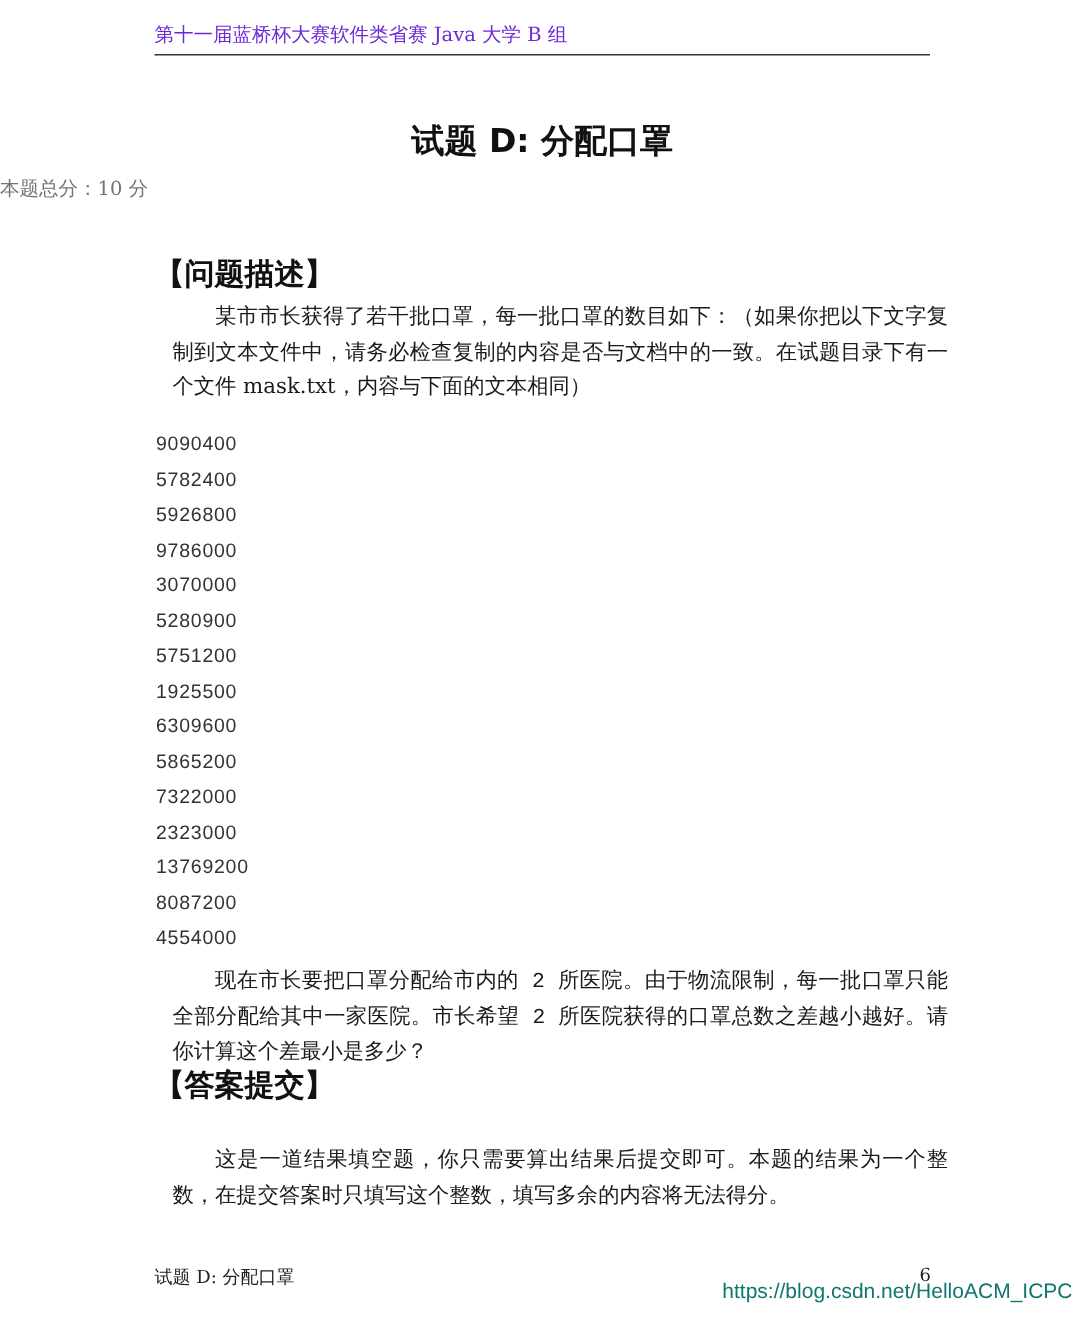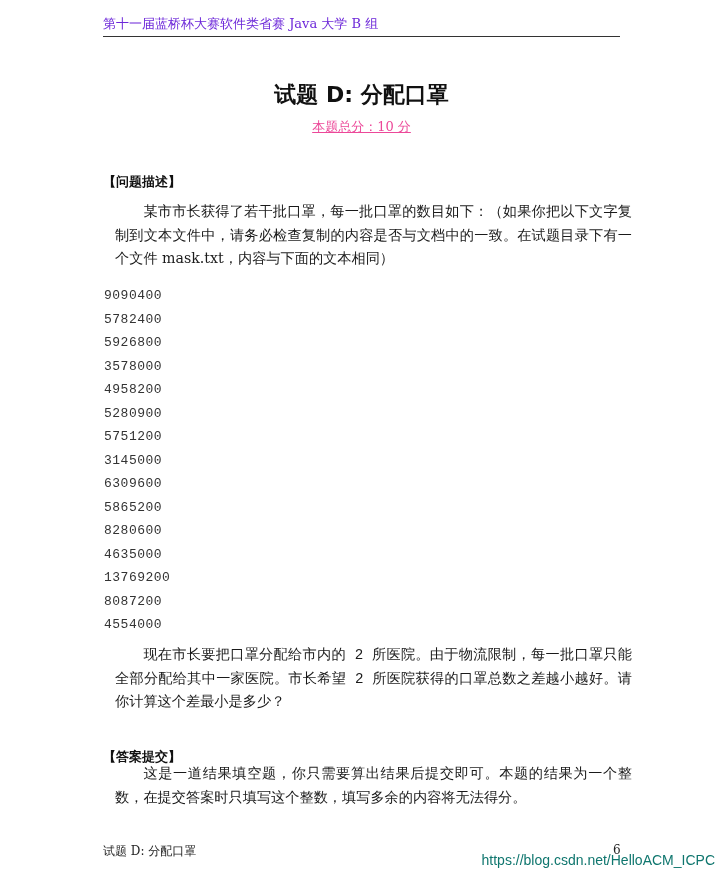--- a/index.html
+++ b/index.html
@@ -5,29 +5,29 @@
   html, body { margin: 0; padding: 0; background: #ffffff; }
   body { width: 723px; height: 881px; position: relative; overflow: hidden;
          font-family: "DejaVu Serif", "Liberation Serif", serif; color: #1a1a1a; }
   .page-header { position: absolute; left: 103px; top: 15px; width: 517px;
                  font-size: 13px; line-height: 18px; color: #6d28d9; }
   .header-rule { position: absolute; left: 103px; top: 36px; width: 517px; height: 1px;
                  background: #333; }
   .title { position: absolute; left: 0; top: 80px; width: 723px; text-align: center;
            font-size: 22px; font-weight: bold; line-height: 30px; color: #111;
            font-family: "DejaVu Sans", "Liberation Sans", sans-serif; }
-  .score { position: absolute; left: 0; top: 118px; width: 723px; text-align: center;
-           font-size: 13px; line-height: 18px; color: #ec4899; text-decoration: underline; }
-  .section-heading { position: absolute; left: 103px; font-size: 13px; font-weight: bold;
+  .score { position: absolute; left: 0; top: 118px; width: 723px; text-align: left;
+           font-size: 13px; line-height: 18px; color: #737373; }
+  .section-heading { position: absolute; left: 103px; font-size: 20px; font-weight: bold;
            line-height: 22px; color: #111;
            font-family: "DejaVu Sans", "Liberation Sans", sans-serif; }
   .para { position: absolute; left: 115px; width: 517px; font-size: 14.2px;
           line-height: 23.5px; color: #1a1a1a; text-align: justify; text-indent: 2em; }
   .numbers { position: absolute; left: 104px; top: 284px; margin: 0; padding: 0;
-             list-style: none; font-family: Liberation Mono, monospace;
+             list-style: none; font-family: Liberation Sans, sans-serif;
              font-size: 13px; line-height: 23.5px; color: #333; letter-spacing: 0.5px; }
   .footer-left { position: absolute; left: 103px; top: 843px; font-size: 12px; color: #222; }
   .footer-page { position: absolute; left: 613px; top: 843px; font-size: 12px; color: #222; }
   .watermark { position: absolute; right: 8px; top: 852px; font-size: 14px; color: #0f766e;
                font-family: "Liberation Sans", sans-serif; padding-left: 16px; }
 </style>
 </head>
 <body>
 
 <div class="page-header">第十一届蓝桥杯大赛软件类省赛 Java 大学 B 组</div>
@@ -36,34 +36,34 @@
 <div class="title">试题 D: 分配口罩</div>
 <div class="score">本题总分：10 分</div>
 
 <div class="section-heading" style="top:171px;">【问题描述】</div>
 <div class="para" style="top:200px;">某市市长获得了若干批口罩，每一批口罩的数目如下：（如果你把以下文字复制到文本文件中，请务必检查复制的内容是否与文档中的一致。在试题目录下有一个文件 mask.txt，内容与下面的文本相同）</div>
 
 <ul class="numbers">
   <li>9090400</li>
   <li>5782400</li>
   <li>5926800</li>
-  <li>3578000</li>
-  <li>4958200</li>
+  <li>9786000</li>
+  <li>3070000</li>
   <li>5280900</li>
   <li>5751200</li>
-  <li>3145000</li>
+  <li>1925500</li>
   <li>6309600</li>
   <li>5865200</li>
-  <li>8280600</li>
-  <li>4635000</li>
+  <li>7322000</li>
+  <li>2323000</li>
   <li>13769200</li>
   <li>8087200</li>
   <li>4554000</li>
 </ul>
 
 <div class="para" style="top:644px;font-family:Liberation Mono, monospace;">现在市长要把口罩分配给市内的 2 所医院。由于物流限制，每一批口罩只能全部分配给其中一家医院。市长希望 2 所医院获得的口罩总数之差越小越好。请你计算这个差最小是多少？</div>
 
-<div class="section-heading" style="top:746px;">【答案提交】</div>
+<div class="section-heading" style="top:712px;">【答案提交】</div>
 <div class="para" style="top:762px;">这是一道结果填空题，你只需要算出结果后提交即可。本题的结果为一个整数，在提交答案时只填写这个整数，填写多余的内容将无法得分。</div>
 
 <div class="footer-left">试题 D: 分配口罩</div>
 <div class="footer-page">6</div>
 <div class="watermark">https://blog.csdn.net/HelloACM_ICPC</div>
 
 </body></html>

